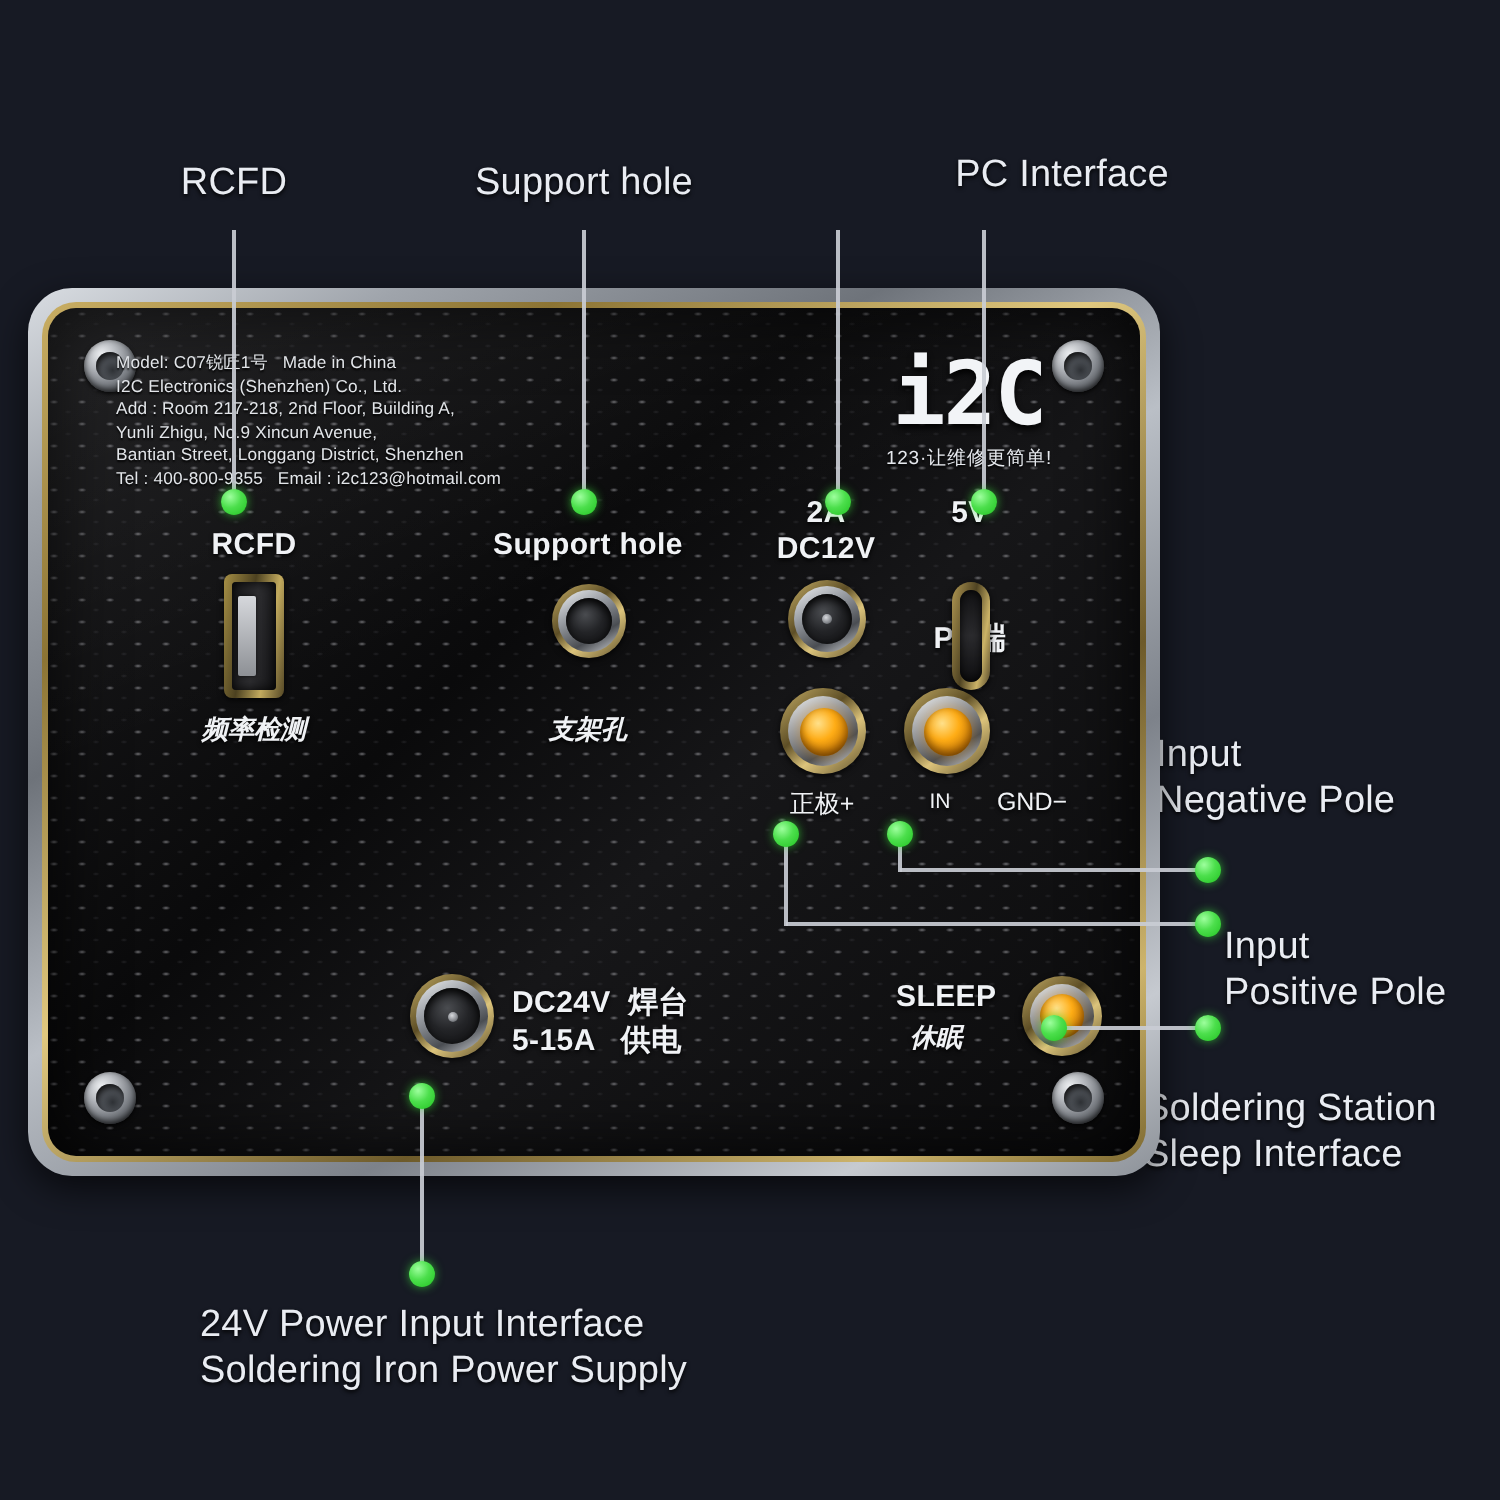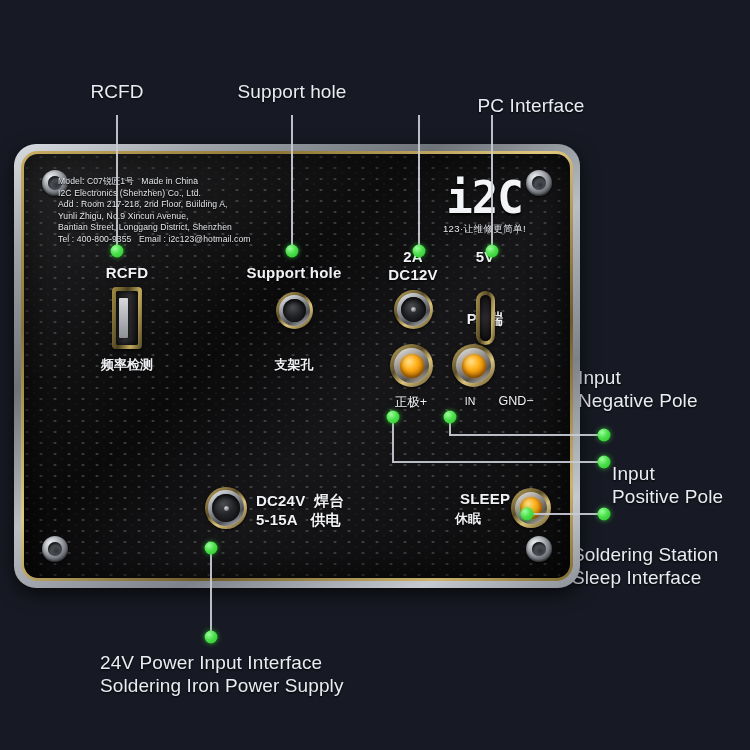--- a/index.html
+++ b/index.html
@@ -110,21 +110,21 @@
     letter-spacing:-1px;text-shadow:0 2px 3px rgba(0,0,0,.9);
   }
   #logoTag{
     font-size:9.5px;color:#e6e9ee;margin-top:3px;letter-spacing:.4px;
     text-shadow:0 1px 1px rgba(0,0,0,.9);
   }
 
   .lbl{position:absolute;z-index:4;color:#f0f2f5;white-space:pre;
        text-shadow:0 1px 2px rgba(0,0,0,.95);text-align:center;}
   .lbl.en{font-size:15px;font-weight:bold;letter-spacing:.2px;}
-  .lbl.cn{font-size:13px;font-weight:bold;}
+  .lbl.cn{font-size:13px;font-weight:bold;font-style:italic;}
   .lbl.sm{font-size:12.5px;font-weight:normal;}
   .lbl.ctr{transform:translateX(-50%);}
 
   
   .usbA{
     position:absolute;z-index:4;
     width:30px;height:62px;border-radius:4px;
     background:linear-gradient(100deg,#a68f45,#4c4120 40%,#c2aa5e 70%,#554826);
     padding:3px;box-sizing:border-box;
     box-shadow:0 1px 3px rgba(0,0,0,.8);
@@ -184,21 +184,21 @@
 </head>
 <body style="background: rgb(23, 26, 36);">
 
 <div id="stage">
 
   <div class="callout c" style="left:117px;top:80px;"><span>RCFD</span></div>
 
   <div class="callout c" style="left:292px;top:80px;"><span>Support hole</span></div>
 
 
-  <div class="callout c" style="left:531px;top:94px;"><span>PC Interface</span></div>
+  <div class="callout c" style="left:531px;top:76px;"><span>PC Interface</span></div>
 
   <div class="callout l" style="left:578px;top:366px;"><span>Input
 Negative Pole</span></div>
 
   <div class="callout l" style="left:612px;top:462px;"><span>Input
 Positive Pole</span></div>
 
   <div class="callout l" style="left:572px;top:543px;"><span>Soldering Station
 Sleep Interface</span></div>
 
@@ -283,21 +283,21 @@
         <div class="hole" style="left:181px;top:333px;width:42px;height:42px;padding:3px;box-sizing:border-box;">
           <div class="ring" style="width:36px;height:36px;">
             <div class="core" style="width:28px;height:28px;">
               <div class="pin" style="width:5px;height:5px;"></div>
             </div>
           </div>
         </div>
         <div class="lbl en" style="left:232px;top:338px;text-align:left;">DC24V  焊台</div>
         <div class="lbl en" style="left:232px;top:357px;text-align:left;">5-15A   供电</div>
 
-        <div class="lbl en" style="left:424px;top:336px;text-align:center;margin-left:12px;">SLEEP</div>
+        <div class="lbl en" style="left:424px;top:336px;text-align:center;">SLEEP</div>
         <div class="lbl cn" style="left:431px;top:356px;text-align:center;">休眠</div>
         <div class="hole" style="left:487px;top:334px;width:40px;height:40px;padding:4px;box-sizing:border-box;">
           <div class="ring" style="width:32px;height:32px;">
             <div class="amber" style="width:22px;height:22px;"></div>
           </div>
         </div>
 
       </div>
     </div>
   </div>

